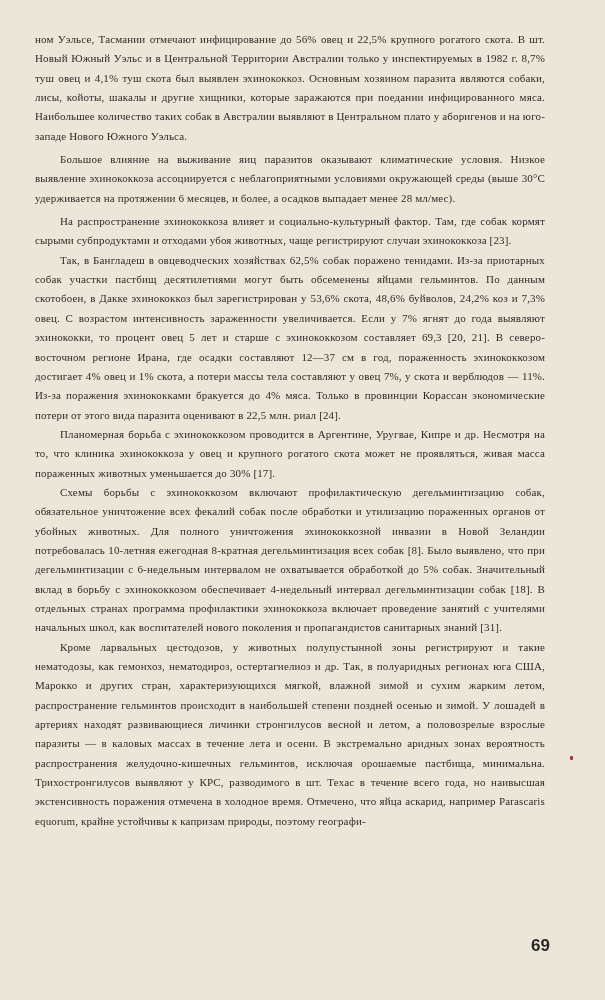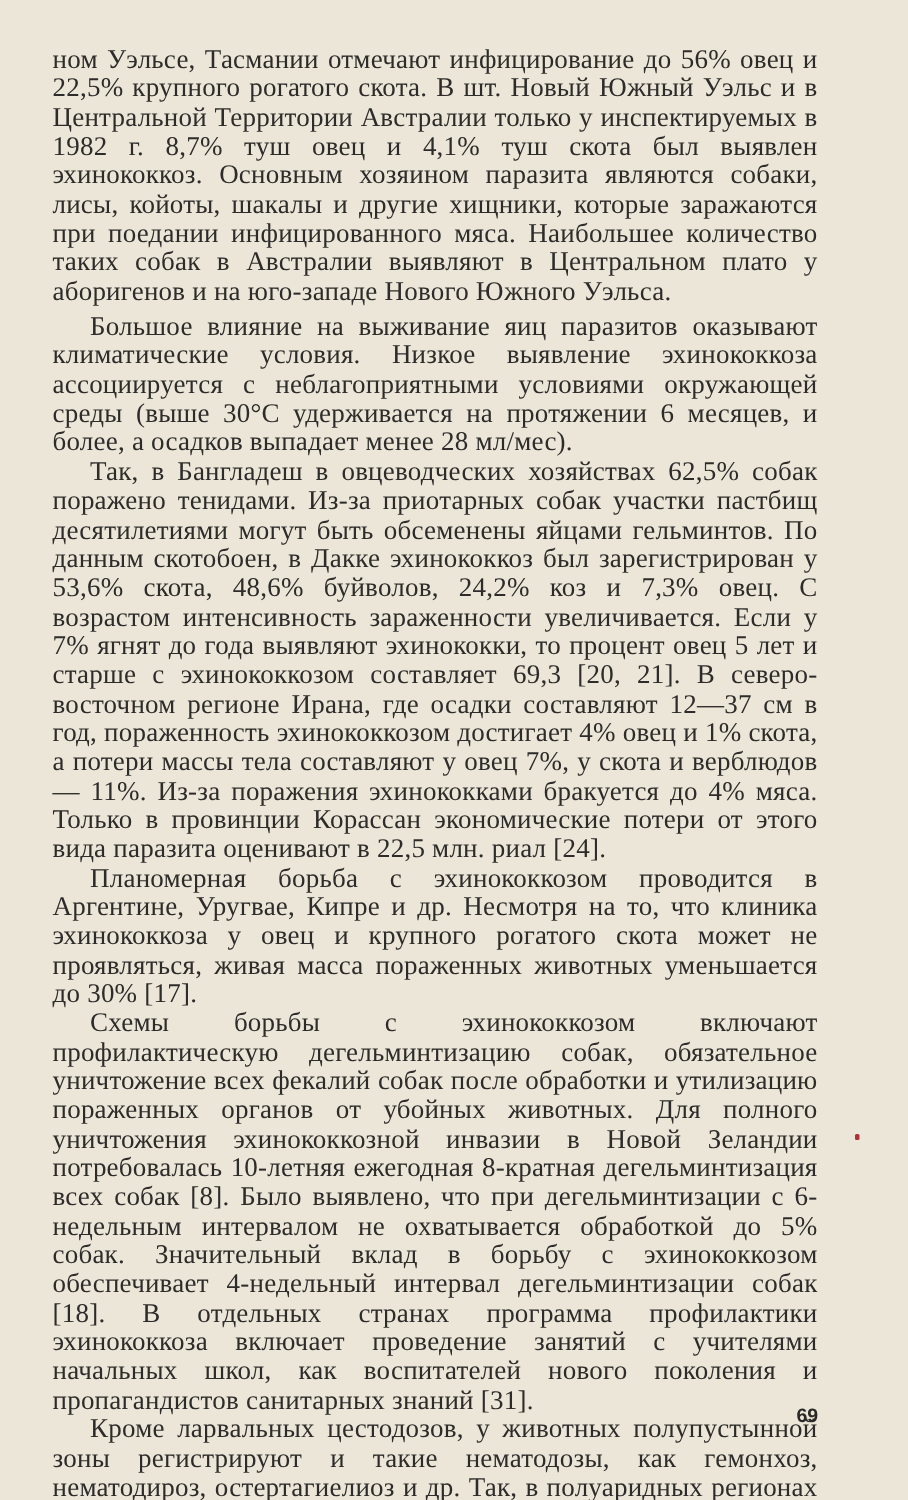--- a/index.html
+++ b/index.html
@@ -16,57 +16,58 @@
       color: #2e2c2a;
     }
     .page {
       position: absolute;
       left: 35px;
       top: 30px;
       width: 510px;
     }
     .para {
       margin: 0;
-      font-size: 18px;
+      font-size: 11px;
       line-height: 19.35px;
       text-align: justify;
       letter-spacing: 0.15px;
       hyphens: manual;
     }
     .para.indent {
       text-indent: 25px;
     }
     .para.gap {
       margin-top: 4px;
     }
     .page-number {
       position: absolute;
       left: 531px;
       top: 936px;
-      font-size: 13px;
+      font-size: 17px;
       font-weight: bold;
       font-family: "Liberation Sans", "DejaVu Sans", sans-serif;
       color: #2a2826;
     }
     .ink-mark {
       position: absolute;
       left: 570px;
       top: 756px;
       width: 3px;
       height: 4px;
       background: #b0303a;
       border-radius: 1px;
     }
   </style>
 </head>
 <body>
 
 <div class="page">
   <p class="para">ном Уэльсе, Тасмании отмечают инфицирование до 56% овец и 22,5% крупного рогатого скота. В шт. Новый Южный Уэльс и в Центральной Территории Австралии только у инспектируемых в 1982 г. 8,7% туш овец и 4,1% туш скота был выявлен эхинококкоз. Основным хозяином паразита являются собаки, лисы, койоты, шакалы и другие хищники, которые заражаются при поедании инфицированного мяса. Наибольшее количество таких собак в Австралии выявляют в Центральном плато у аборигенов и на юго-западе Нового Южного Уэльса.</p>
   <p class="para indent gap">Большое влияние на выживание яиц паразитов оказывают климатические условия. Низкое выявление эхинококкоза ассоциируется с неблагоприятными условиями окружающей среды (выше 30°С удерживается на протяжении 6 месяцев, и более, а осадков выпадает менее 28 мл/мес).</p>
+  <p class="para indent gap">На распространение эхинококкоза влияет и социально-культурный фактор. Там, где собак кормят сырыми субпродуктами и отходами убоя животных, чаще регистрируют случаи эхинококкоза [23].</p>
   <p class="para indent">Так, в Бангладеш в овцеводческих хозяйствах 62,5% собак поражено тенидами. Из-за приотарных собак участки пастбищ десятилетиями могут быть обсеменены яйцами гельминтов. По данным скотобоен, в Дакке эхинококкоз был зарегистрирован у 53,6% скота, 48,6% буйволов, 24,2% коз и 7,3% овец. С возрастом интенсивность зараженности увеличивается. Если у 7% ягнят до года выявляют эхинококки, то процент овец 5 лет и старше с эхинококкозом составляет 69,3 [20, 21]. В северо-восточном регионе Ирана, где осадки составляют 12—37 см в год, пораженность эхинококкозом достигает 4% овец и 1% скота, а потери массы тела составляют у овец 7%, у скота и верблюдов — 11%. Из-за поражения эхинококками бракуется до 4% мяса. Только в провинции Корассан экономические потери от этого вида паразита оценивают в 22,5 млн. риал [24].</p>
   <p class="para indent">Планомерная борьба с эхинококкозом проводится в Аргентине, Уругвае, Кипре и др. Несмотря на то, что клиника эхинококкоза у овец и крупного рогатого скота может не проявляться, живая масса пораженных животных уменьшается до 30% [17].</p>
   <p class="para indent">Схемы борьбы с эхинококкозом включают профилактическую дегельминтизацию собак, обязательное уничтожение всех фекалий собак после обработки и утилизацию пораженных органов от убойных животных. Для полного уничтожения эхинококкозной инвазии в Новой Зеландии потребовалась 10-летняя ежегодная 8-кратная дегельминтизация всех собак [8]. Было выявлено, что при дегельминтизации с 6-недельным интервалом не охватывается обработкой до 5% собак. Значительный вклад в борьбу с эхинококкозом обеспечивает 4-недельный интервал дегельминтизации собак [18]. В отдельных странах программа профилактики эхинококкоза включает проведение занятий с учителями начальных школ, как воспитателей нового поколения и пропагандистов санитарных знаний [31].</p>
   <p class="para indent">Кроме ларвальных цестодозов, у животных полупустынной зоны регистрируют и такие нематодозы, как гемонхоз, нематодироз, остертагиелиоз и др. Так, в полуаридных регионах юга США, Марокко и других стран, характеризующихся мягкой, влажной зимой и сухим жарким летом, распространение гельминтов происходит в наибольшей степени поздней осенью и зимой. У лошадей в артериях находят развивающиеся личинки стронгилусов весной и летом, а половозрелые взрослые паразиты — в каловых массах в течение лета и осени. В экстремально аридных зонах вероятность распространения желудочно-кишечных гельминтов, исключая орошаемые пастбища, минимальна. Трихостронгилусов выявляют у КРС, разводимого в шт. Техас в течение всего года, но наивысшая экстенсивность поражения отмечена в холодное время. Отмечено, что яйца аскарид, например Parascaris equorum, крайне устойчивы к капризам природы, поэтому географи-</p>
 </div>
 
 <div class="page-number">69</div>
 <div class="ink-mark"></div>
 
 </body></html>

